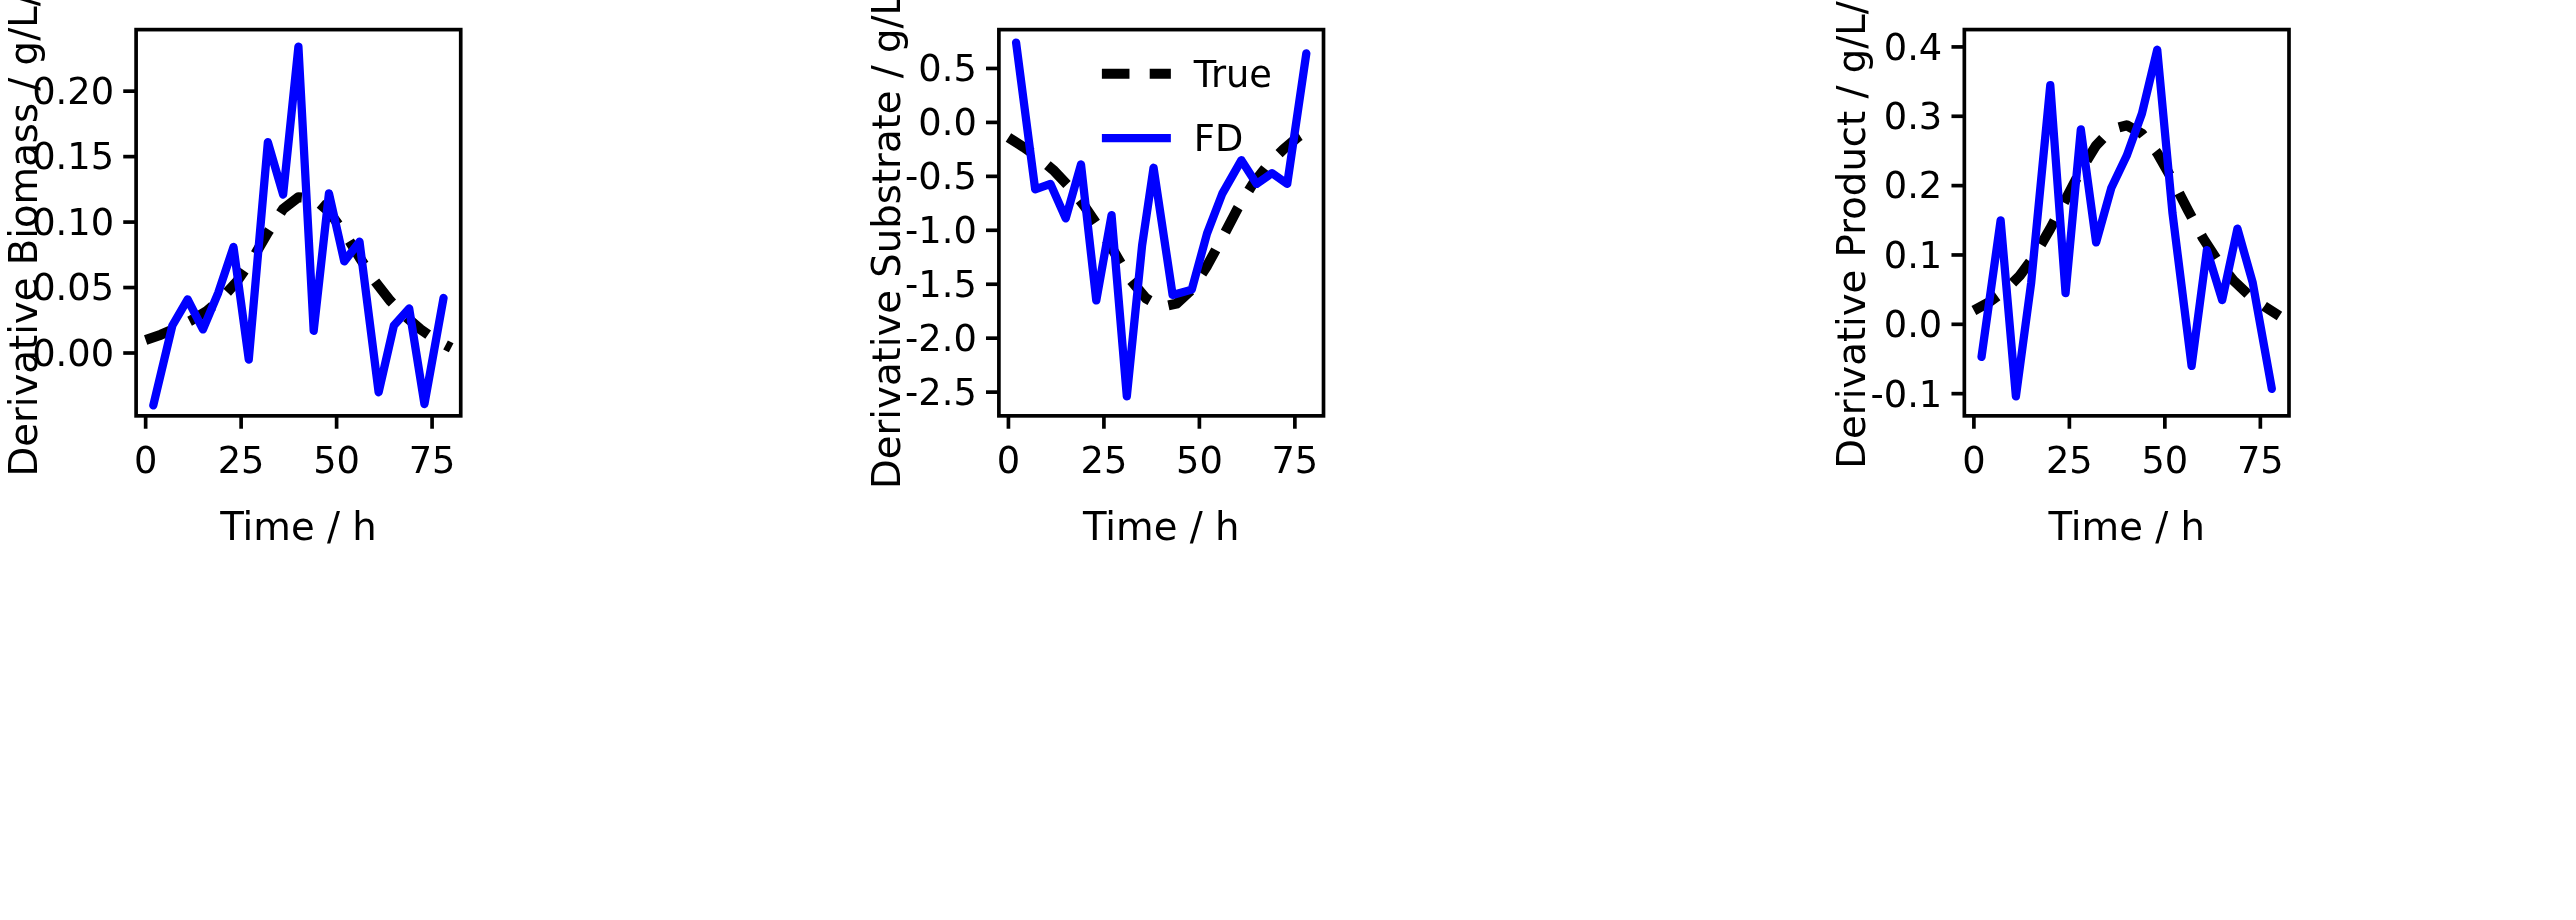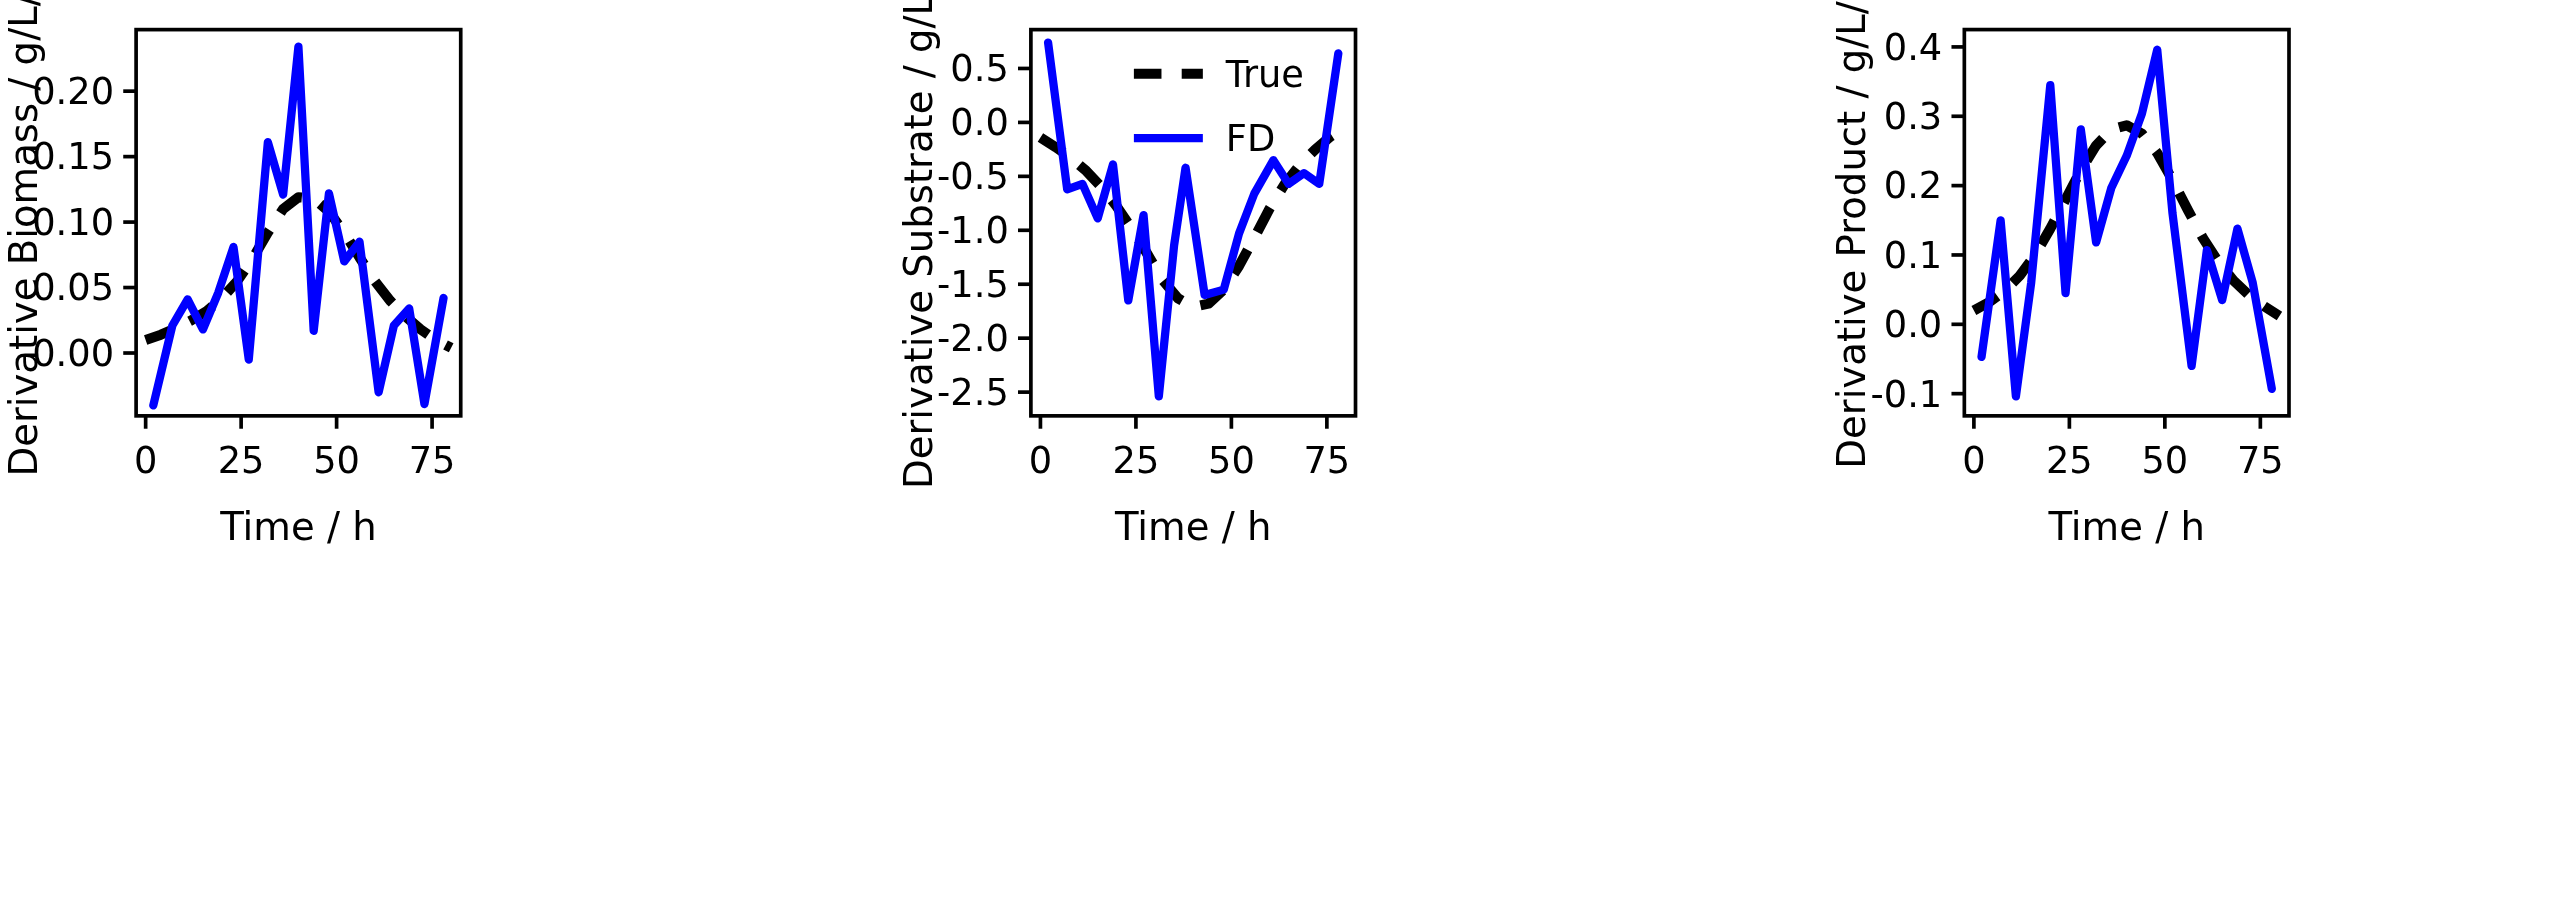--- a/index.html
+++ b/index.html
@@ -54,21 +54,21 @@
         </g>
       <rect id="p1-frame" class="spine" x="148" y="32" width="353" height="420"></rect>
       <g id="p1-clip"></g>
       <path id="p1-true" class="true-line" d="M158.38,369.42 L174.99,363.73 L191.61,356.61 L208.22,348.07 L224.83,338.10 L241.44,323.86 L258.05,305.36 L274.66,281.15 L291.28,252.68 L307.89,227.05 L324.50,214.24 L341.11,215.66 L357.72,229.90 L374.34,252.68 L390.95,279.73 L407.56,305.36 L424.17,326.71 L440.78,343.80 L457.39,358.03 L474.01,369.42 L490.62,377.97"></path>
       <path id="p1-fd" class="fd-line" d="M166.69,440.61 L187.45,353.76 L204.06,325.29 L220.68,358.03 L237.29,318.17 L253.90,268.34 L270.51,390.78 L291.28,154.44 L307.89,211.39 L324.50,50.51 L341.11,359.46 L357.72,209.97 L374.34,284.00 L390.95,262.64 L411.71,426.37 L428.32,353.76 L444.94,335.25 L461.55,439.19 L482.31,323.86"></path>
       <text id="p1-ylabel" class="axislabel" text-anchor="middle" x="40" y="242" transform="rotate(-90 40 242)">Derivative Biomass / g/L/h</text>
       <text id="p1-xlabel" class="axislabel" text-anchor="middle" x="324.5" y="587">Time / h</text>
     </svg>
   </div>
 
-  <div class="panel" id="panel2" style="left:858px;">
+  <div class="panel" id="panel2" style="left:826px;">
     <svg width="858" height="920" viewBox="0 0 933 1000">
       <g id="p2-yticklabels">
           <text x="164" y="88.23463687150837" text-anchor="end" class="ticklabel">0.5</text>
           <text x="164" y="146.8938547486033" text-anchor="end" class="ticklabel">0.0</text>
           <text x="164" y="205.5530726256983" text-anchor="end" class="ticklabel">-0.5</text>
           <text x="164" y="264.2122905027933" text-anchor="end" class="ticklabel">-1.0</text>
           <text x="164" y="322.87150837988827" text-anchor="end" class="ticklabel">-1.5</text>
           <text x="164" y="381.53072625698326" text-anchor="end" class="ticklabel">-2.0</text>
           <text x="164" y="440.1899441340782" text-anchor="end" class="ticklabel">-2.5</text>
         </g>

